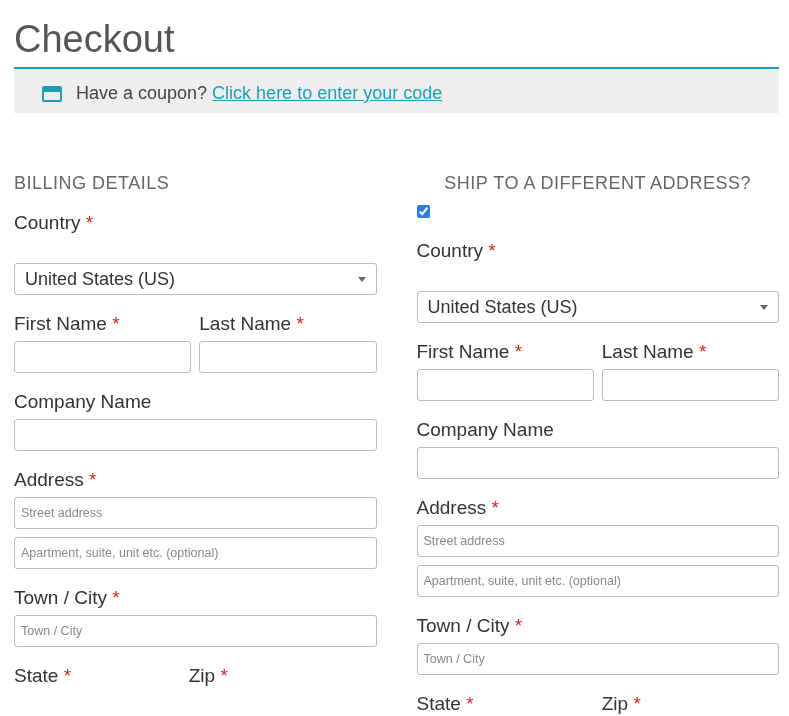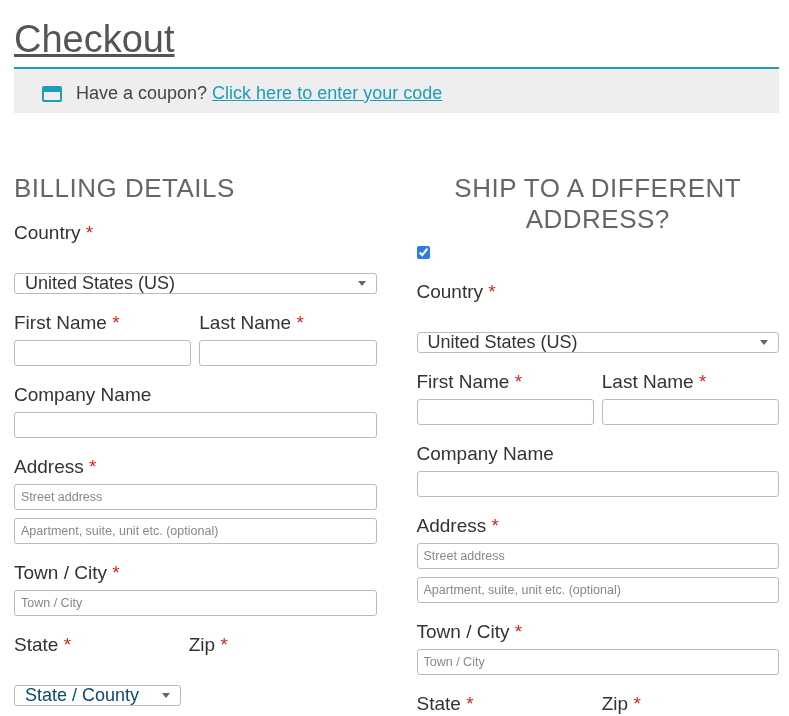--- a/index.html
+++ b/index.html
@@ -8,21 +8,20 @@
     color: #333;
     background: #fff;
     width: 789px;
     padding: 10px 10px 0 14px;
   }
   .page-title {
     font-size: 38px;
     font-weight: 400;
     color: #555;
     margin: 8px 0 6px 0;
-    text-decoration: underline;
   }
   .coupon-bar {
     border-top: 2px solid #1e9db8;
     background: #eee;
     padding: 14px 16px 9px 28px;
     display: flex;
     align-items: center;
     gap: 14px;
   }
   .coupon-icon {
@@ -49,21 +48,21 @@
     text-decoration: underline;
     cursor: pointer;
   }
   .columns {
     display: flex;
     gap: 40px;
     margin-top: 60px;
   }
   .col { flex: 1; }
   .section-heading {
-    font-size: 26px;
+    font-size: 18px;
     font-weight: 400;
     color: #666;
     letter-spacing: 0.5px;
     margin-bottom: 18px;
   }
   .ship-heading-row {
     margin-bottom: 10px;
     text-align: center;
   }
   .ship-checkbox {
@@ -74,33 +73,33 @@
   .field-row .field-group { flex: 1; }
   .field-label {
     font-size: 19px;
     color: #333;
     display: block;
     margin-bottom: 6px;
   }
   .req { color: #d9231d; }
   .text-input {
     width: 100%;
-    height: 26px;
+    height: 32px;
     border: 1px solid #bbb;
     border-radius: 3px;
     padding: 2px 6px;
     font-size: 12.5px;
     color: #555;
     background: #fff;
   }
   .text-input::placeholder { color: #888; }
   .addr-stack .text-input + .text-input { margin-top: 8px; }
   .select-box {
     width: 100%;
-    height: 21px;
+    height: 32px;
     border: 1px solid #bbb;
     border-radius: 3px;
     background: #fff;
     display: flex;
     align-items: center;
     justify-content: space-between;
     padding: 0 10px;
     font-size: 18px;
     color: #333;
     cursor: pointer;

